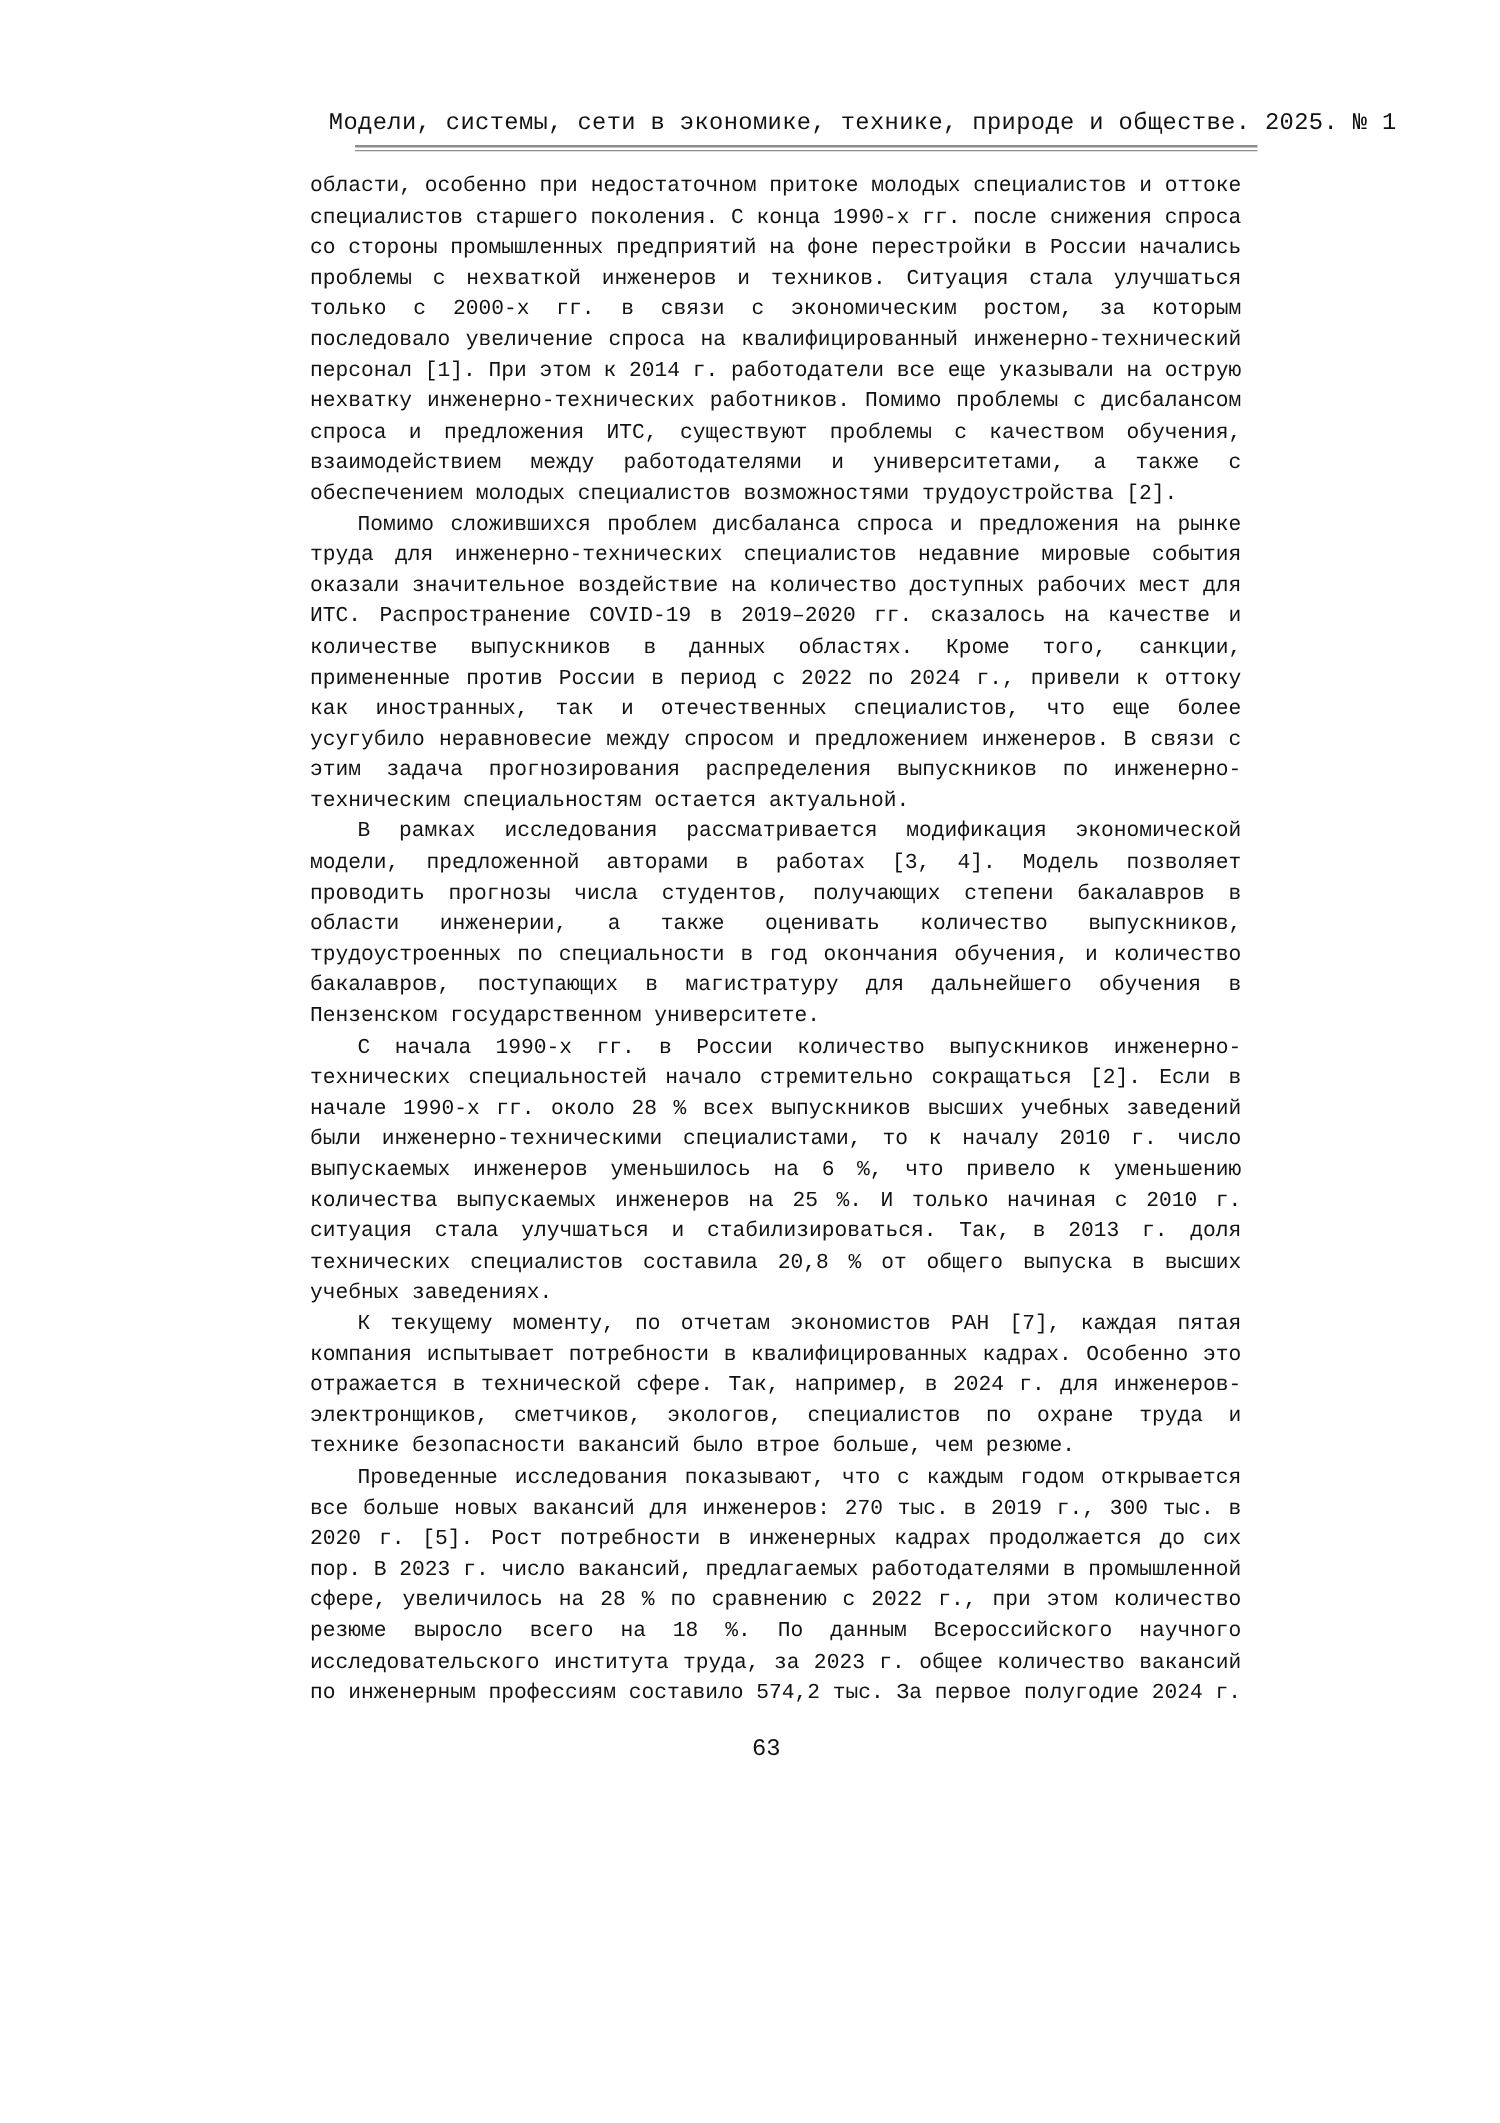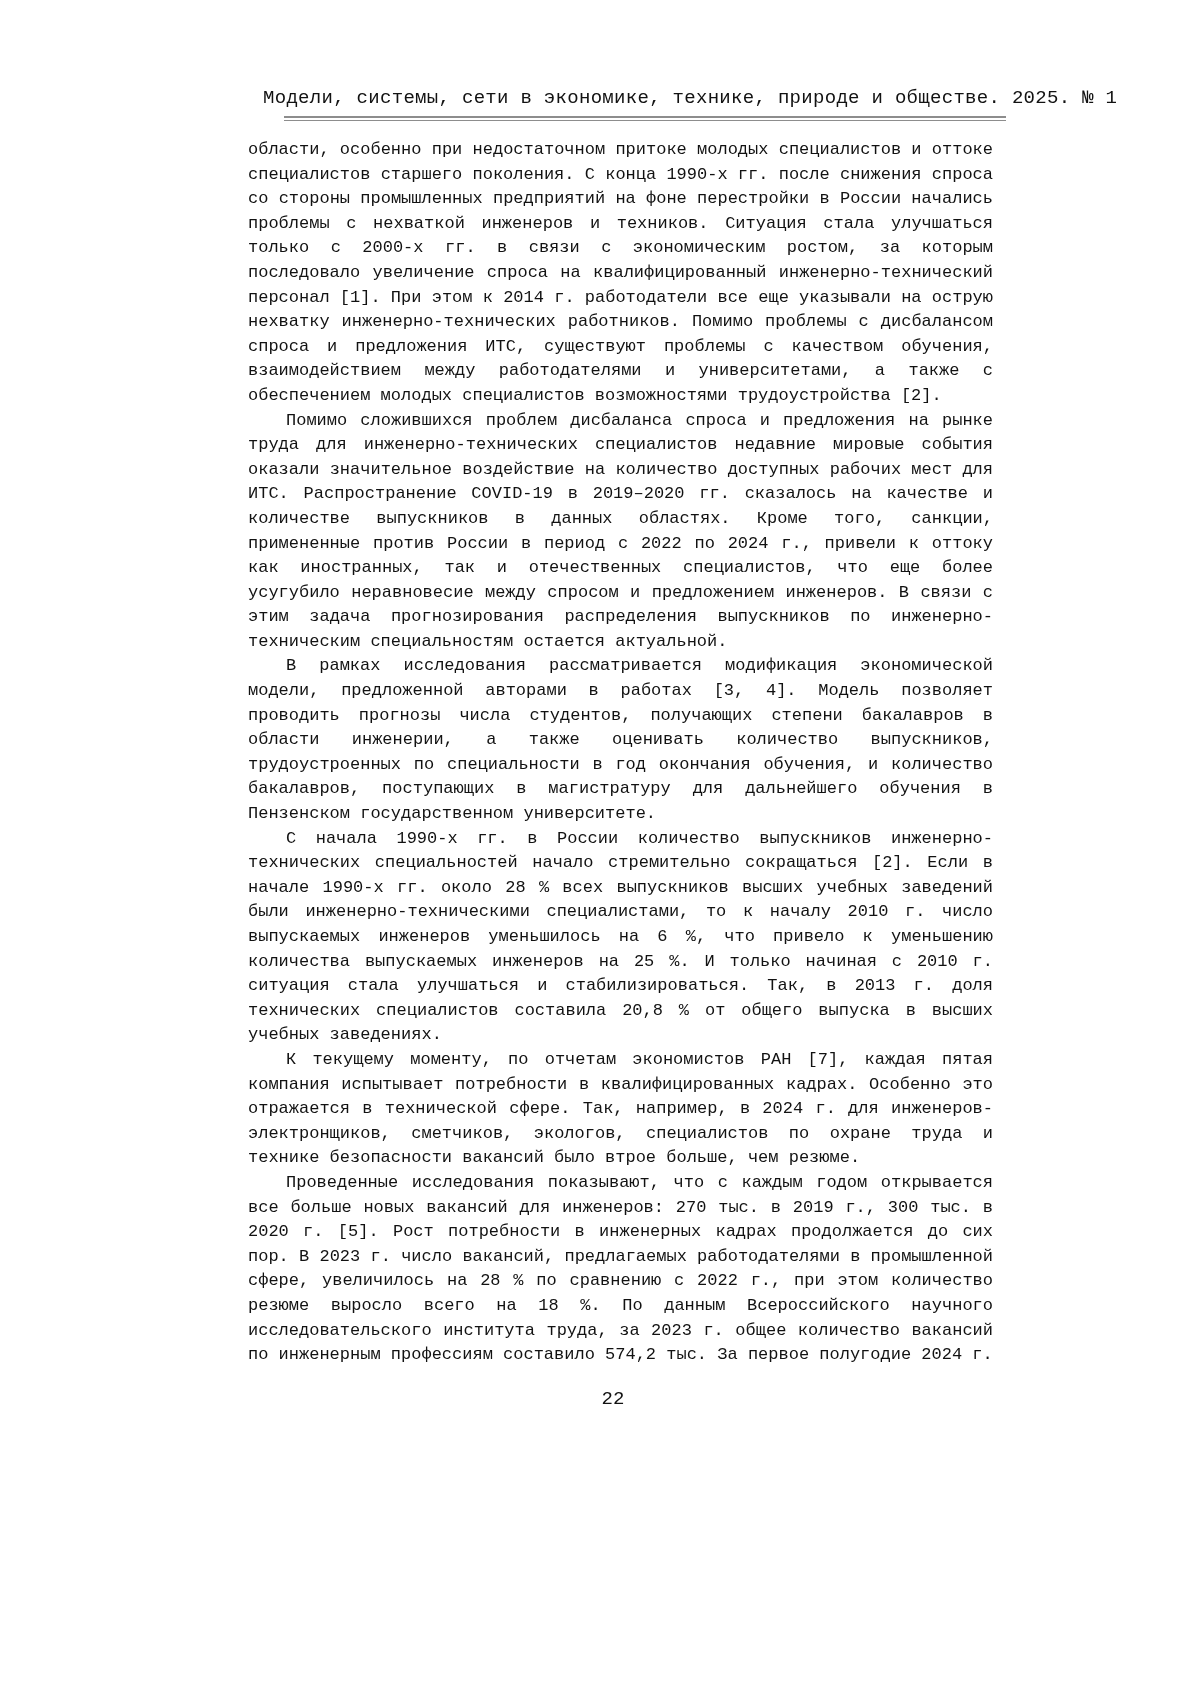--- a/index.html
+++ b/index.html
@@ -73,15 +73,15 @@
 
   <div class="body-text">
     <p class="flush">области, особенно при недостаточном притоке молодых специалистов и оттоке специалистов старшего поколения. С конца 1990-х гг. после снижения спроса со стороны промышленных предприятий на фоне перестройки в России начались проблемы с нехваткой инженеров и техников. Ситуация стала улучшаться только с 2000-х гг. в связи с экономическим ростом, за которым последовало увеличение спроса на квалифицированный инженерно-технический персонал [1]. При этом к 2014 г. работодатели все еще указывали на острую нехватку инженерно-технических работников. Помимо проблемы с дисбалансом спроса и предложения ИТС, существуют проблемы с качеством обучения, взаимодействием между работодателями и университетами, а также с обеспечением молодых специалистов возможностями трудоустройства [2].</p>
     <p>Помимо сложившихся проблем дисбаланса спроса и предложения на рынке труда для инженерно-технических специалистов недавние мировые события оказали значительное воздействие на количество доступных рабочих мест для ИТС. Распространение COVID-19 в 2019–2020 гг. сказалось на качестве и количестве выпускников в данных областях. Кроме того, санкции, примененные против России в период с 2022 по 2024 г., привели к оттоку как иностранных, так и отечественных специалистов, что еще более усугубило неравновесие между спросом и предложением инженеров. В связи с этим задача прогнозирования распределения выпускников по инженерно-техническим специальностям остается актуальной.</p>
     <p>В рамках исследования рассматривается модификация экономической модели, предложенной авторами в работах [3, 4]. Модель позволяет проводить прогнозы числа студентов, получающих степени бакалавров в области инженерии, а также оценивать количество выпускников, трудоустроенных по специальности в год окончания обучения, и количество бакалавров, поступающих в магистратуру для дальнейшего обучения в Пензенском государственном университете.</p>
     <p>С начала 1990-х гг. в России количество выпускников инженерно-технических специальностей начало стремительно сокращаться [2]. Если в начале 1990-х гг. около 28 % всех выпускников высших учебных заведений были инженерно-техническими специалистами, то к началу 2010 г. число выпускаемых инженеров уменьшилось на 6 %, что привело к уменьшению количества выпускаемых инженеров на 25 %. И только начиная с 2010 г. ситуация стала улучшаться и стабилизироваться. Так, в 2013 г. доля технических специалистов составила 20,8 % от общего выпуска в высших учебных заведениях.</p>
     <p>К текущему моменту, по отчетам экономистов РАН [7], каждая пятая компания испытывает потребности в квалифицированных кадрах. Особенно это отражается в технической сфере. Так, например, в 2024 г. для инженеров-электронщиков, сметчиков, экологов, специалистов по охране труда и технике безопасности вакансий было втрое больше, чем резюме.</p>
     <p>Проведенные исследования показывают, что с каждым годом открывается все больше новых вакансий для инженеров: 270 тыс. в 2019 г., 300 тыс. в 2020 г. [5]. Рост потребности в инженерных кадрах продолжается до сих пор. В 2023 г. число вакансий, предлагаемых работодателями в промышленной сфере, увеличилось на 28 % по сравнению с 2022 г., при этом количество резюме выросло всего на 18 %. По данным Всероссийского научного исследовательского института труда, за 2023 г. общее количество вакансий по инженерным профессиям составило 574,2 тыс. За первое полугодие 2024 г.</p>
   </div>
 
-  <div class="page-number">22</div>
+  <div class="page-number">63</div>
 
 </div>
 
 </body></html>

